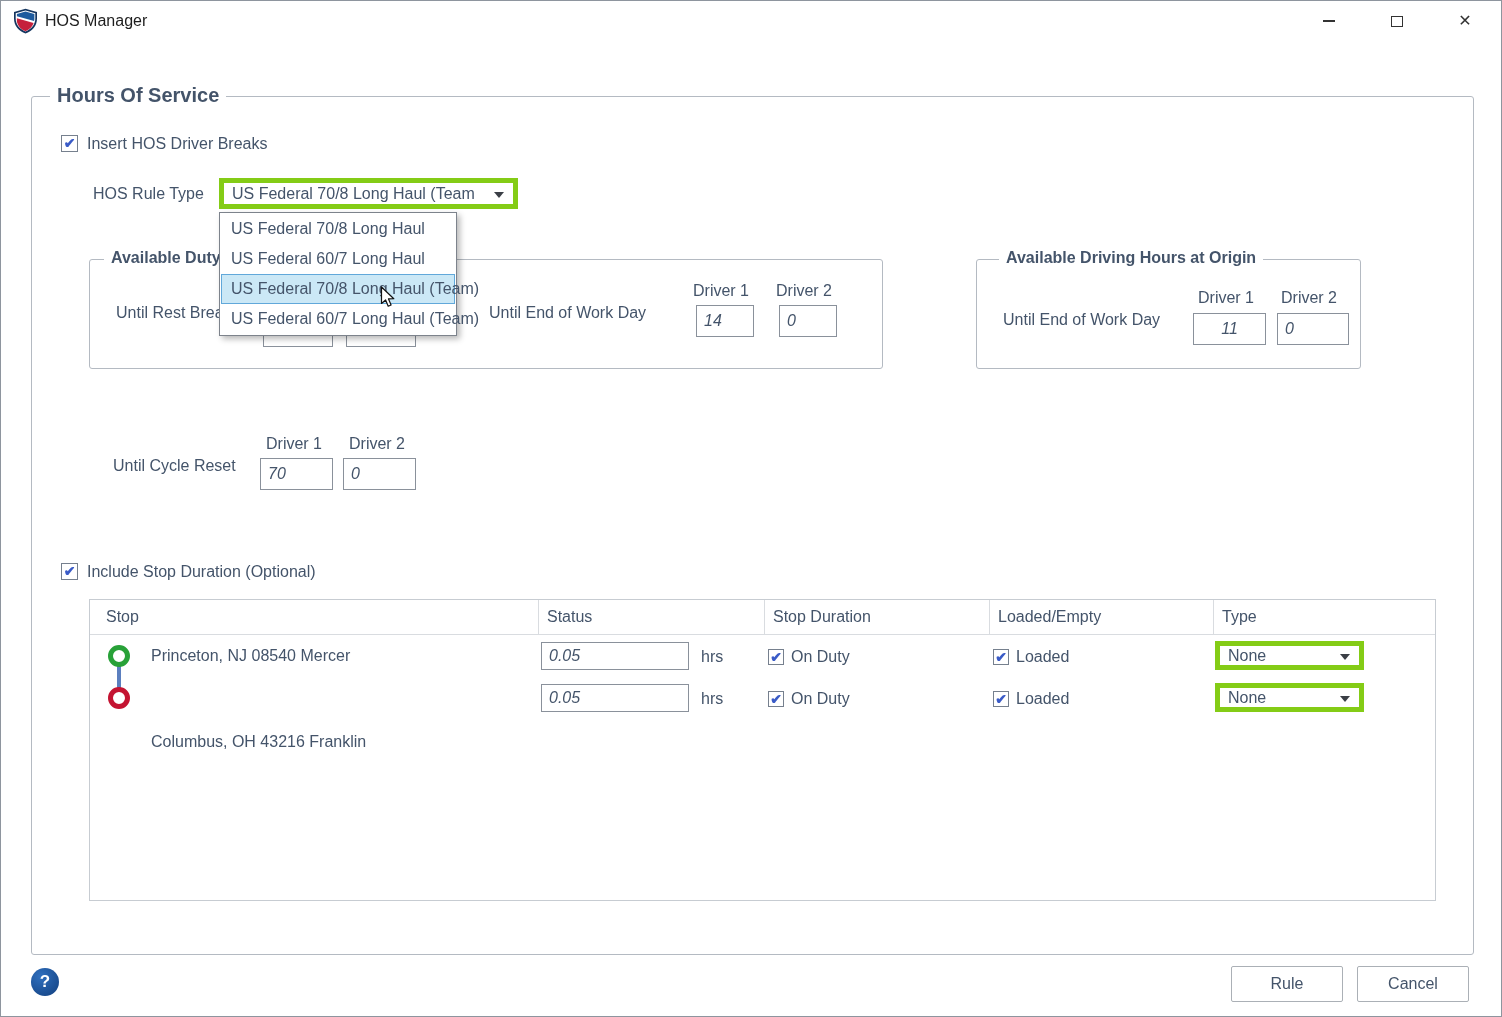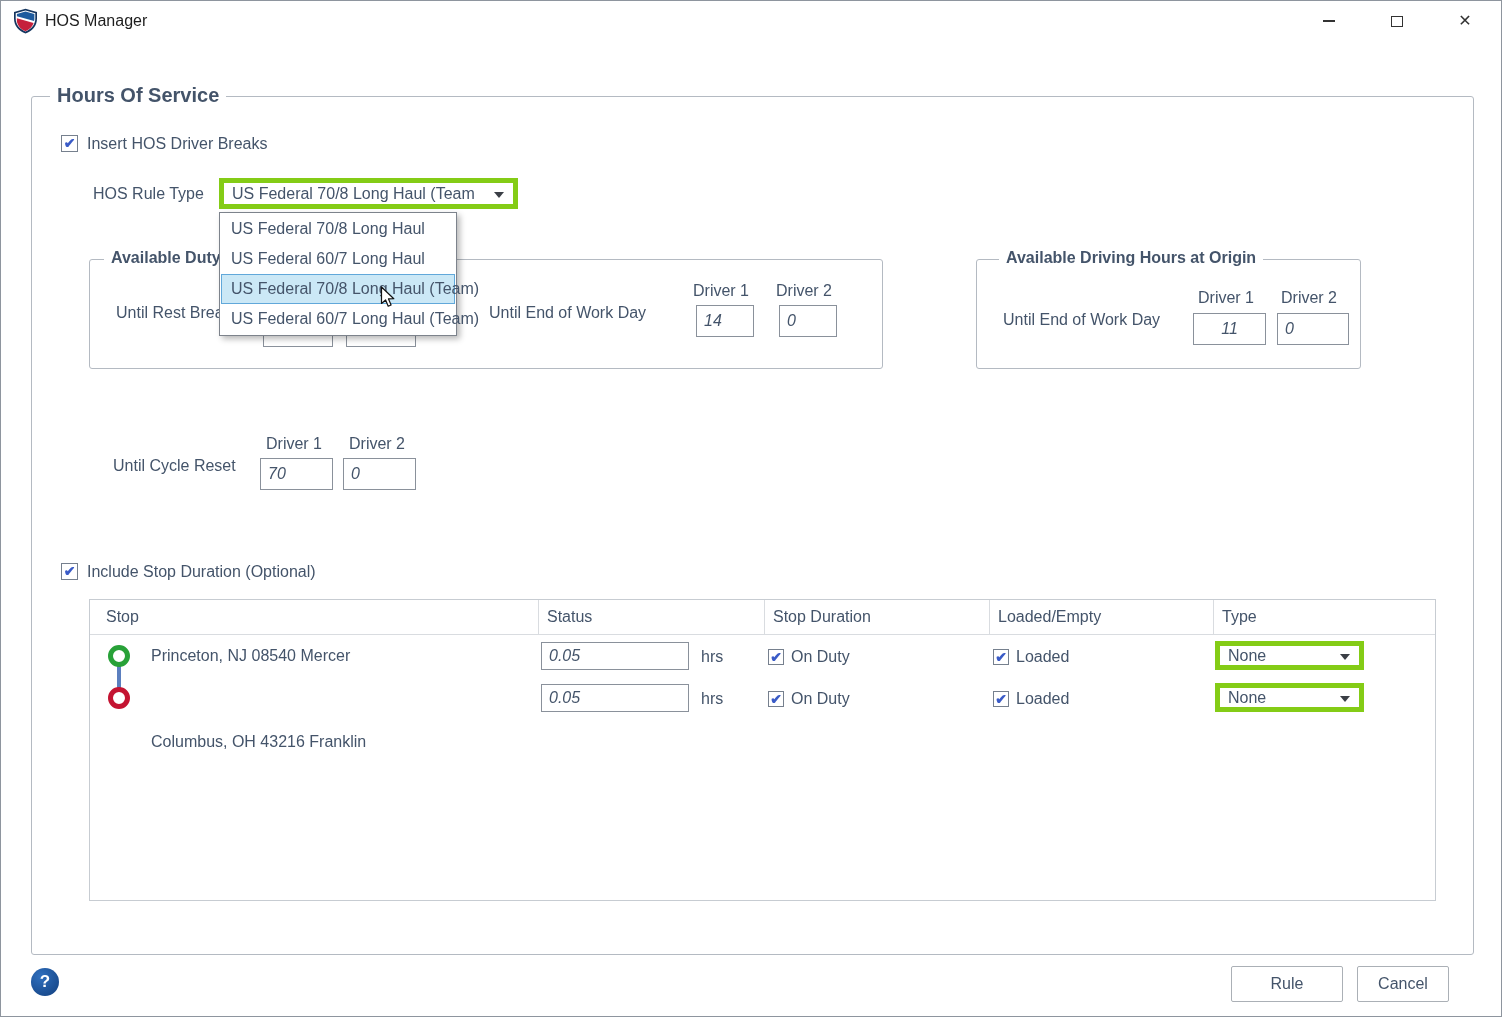--- a/index.html
+++ b/index.html
@@ -212,15 +212,15 @@
   <span class="cursor">
     <svg width="16" height="23" viewBox="0 0 16 23">
       <path d="M1.5 1 L1.5 17.5 L5.6 14 L8.2 20.2 L11.1 19 L8.5 12.9 L13.8 12.7 Z" fill="#ffffff" stroke="#111111" stroke-width="1.2" stroke-linejoin="round"></path>
     </svg>
   </span>
 
   <div class="help">
     <span>?</span>
   </div>
   <div class="btn" style="left:1230px; top:965px; width:112px; height:36px;">Rule</div>
-  <div class="btn" style="left:1356px; top:965px; width:92px; height:36px;">Cancel</div>
+  <div class="btn" style="left:1356px; top:965px; width:112px; height:36px;">Cancel</div>
 
 </div>
 
 </body></html>

